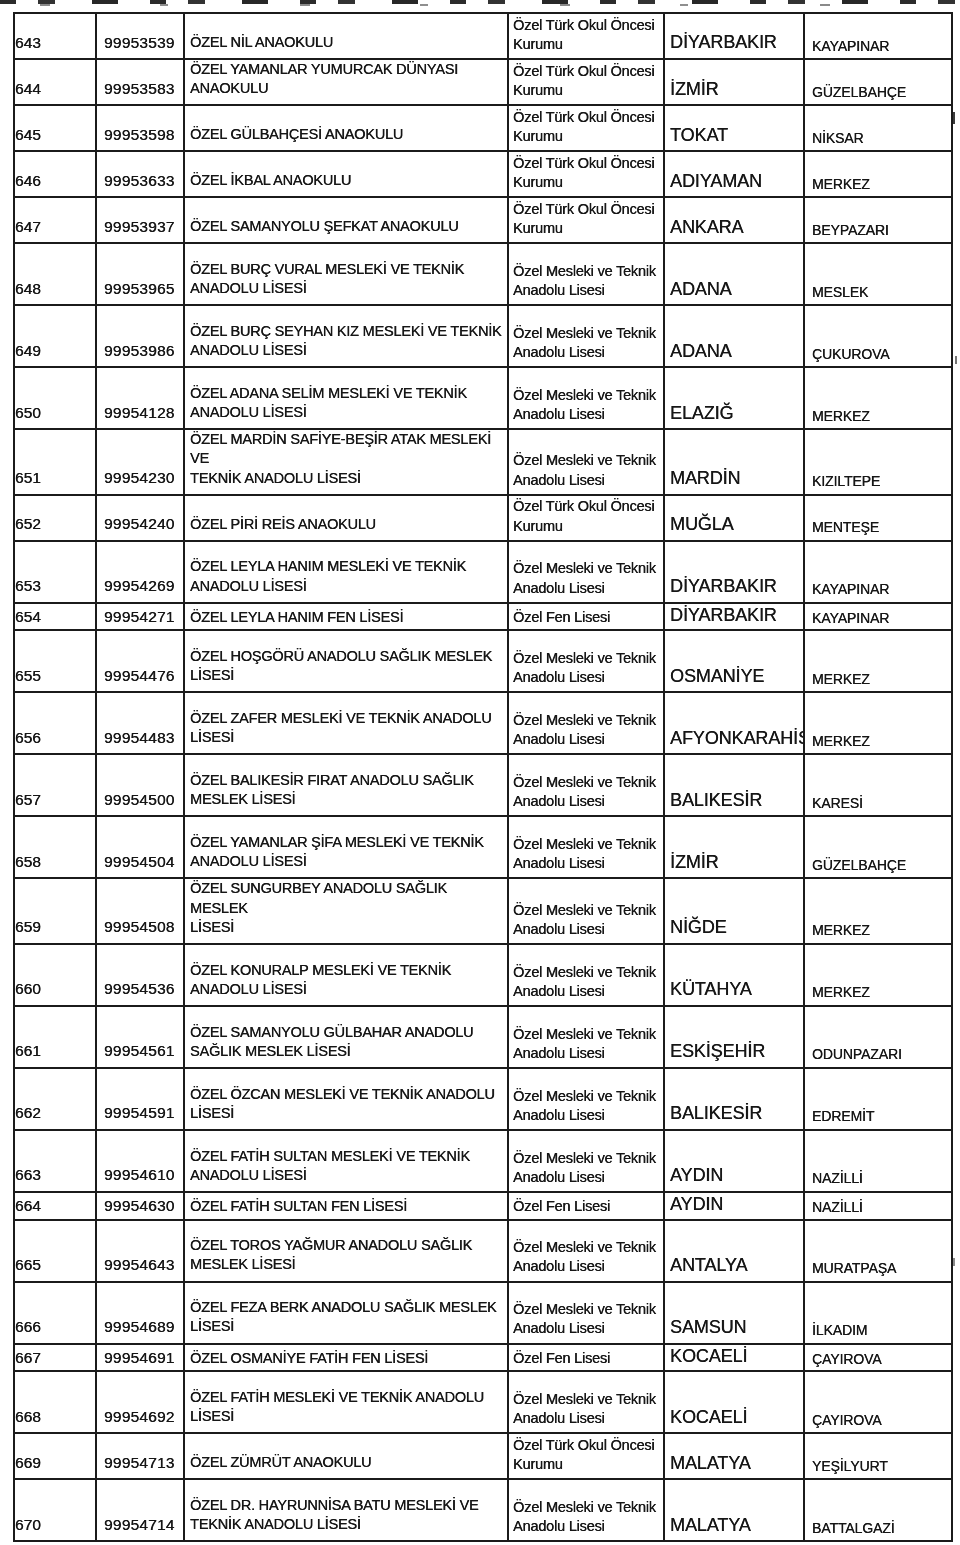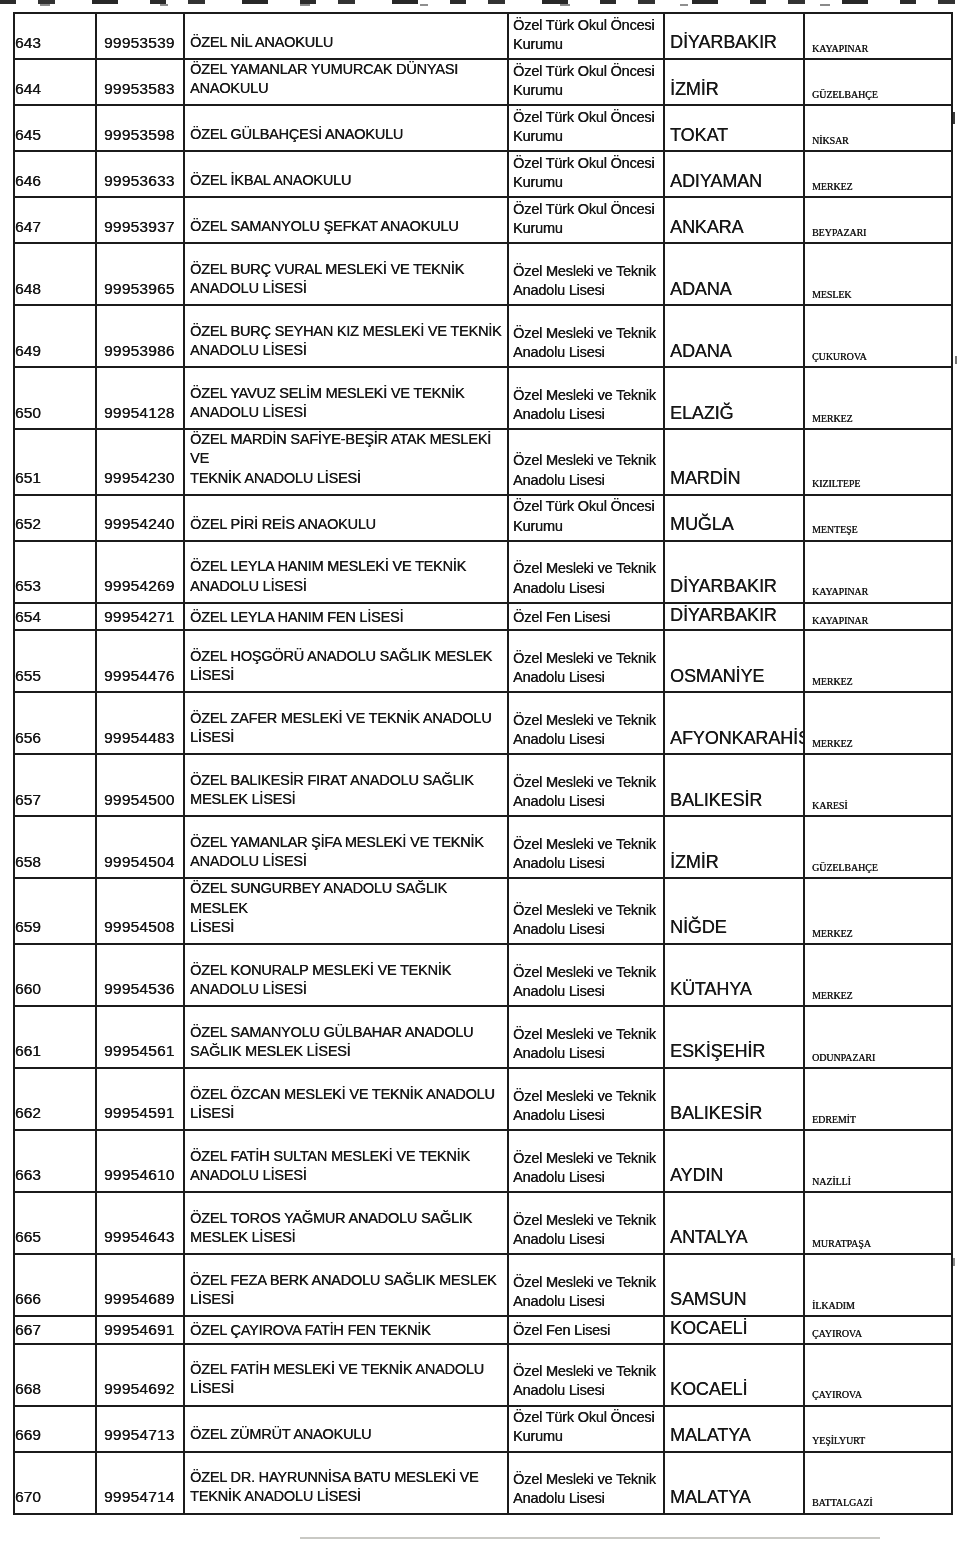--- a/index.html
+++ b/index.html
@@ -51,21 +51,21 @@
   }
   tr.row-okuloncesi { height: 46px; }
   tr.row-meslek     { height: 62px; }
   tr.row-fen        { height: 23px; }
 
   td.col-no   { text-align: left; font-size: 15.5px; padding-bottom: 5px; }
   td.col-code { font-size: 15.5px; padding: 0 0 5px 7px; letter-spacing: .2px; }
   td.col-name { font-size: 14.5px; padding: 0 0 6px 5px; letter-spacing: -0.2px; }
   td.col-type { font-size: 14.5px; padding: 0 0 4px 4px; letter-spacing: -0.2px; }
   td.col-prov { font-size: 18px; padding: 0 8px 3px 5px; letter-spacing: -0.1px; }
-  td.col-dist { font-size: 10px; padding: 0 0 3px 7px; letter-spacing: -0.1px; font-family: Liberation Serif, serif; }
+  td.col-dist { font-size: 14px; padding: 0 0 3px 7px; letter-spacing: -0.1px; }
 
   tr.row-fen td { padding-bottom: 2px; }
   tr.row-okuloncesi td.col-name { }
 </style>
 </head>
 <body>
 
 <div class="scan-edge-top"></div>
 <div class="scan-edge-top2"></div>
 <div class="artifact a1"></div>
@@ -145,21 +145,21 @@
         <td class="col-name">ÖZEL BURÇ SEYHAN KIZ MESLEKİ VE TEKNİK
 ANADOLU LİSESİ</td>
         <td class="col-type">Özel Mesleki ve Teknik
 Anadolu Lisesi</td>
         <td class="col-prov">ADANA</td>
         <td class="col-dist">ÇUKUROVA</td>
       </tr>
       <tr class="row-meslek">
         <td class="col-no">650</td>
         <td class="col-code">99954128</td>
-        <td class="col-name">ÖZEL YAVUZ SELİM MESLEKİ VE TEKNİK
+        <td class="col-name">ÖZEL ADANA SELİM MESLEKİ VE TEKNİK
 ANADOLU LİSESİ</td>
         <td class="col-type">Özel Mesleki ve Teknik
 Anadolu Lisesi</td>
         <td class="col-prov">ELAZIĞ</td>
         <td class="col-dist">MERKEZ</td>
       </tr>
       <tr class="row-meslek">
         <td class="col-no">651</td>
         <td class="col-code">99954230</td>
         <td class="col-name">ÖZEL MARDİN SAFİYE-BEŞİR ATAK MESLEKİ VE
@@ -279,20 +279,28 @@
       <tr class="row-meslek">
         <td class="col-no">663</td>
         <td class="col-code">99954610</td>
         <td class="col-name">ÖZEL FATİH SULTAN MESLEKİ VE TEKNİK
 ANADOLU LİSESİ</td>
         <td class="col-type">Özel Mesleki ve Teknik
 Anadolu Lisesi</td>
         <td class="col-prov">AYDIN</td>
         <td class="col-dist">NAZİLLİ</td>
       </tr>
+      <tr class="row-fen">
+        <td class="col-no">664</td>
+        <td class="col-code">99954630</td>
+        <td class="col-name">ÖZEL FATİH SULTAN FEN LİSESİ</td>
+        <td class="col-type">Özel Fen Lisesi</td>
+        <td class="col-prov">AYDIN</td>
+        <td class="col-dist">NAZİLLİ</td>
+      </tr>
       <tr class="row-meslek">
         <td class="col-no">665</td>
         <td class="col-code">99954643</td>
         <td class="col-name">ÖZEL TOROS YAĞMUR ANADOLU SAĞLIK
 MESLEK LİSESİ</td>
         <td class="col-type">Özel Mesleki ve Teknik
 Anadolu Lisesi</td>
         <td class="col-prov">ANTALYA</td>
         <td class="col-dist">MURATPAŞA</td>
       </tr>
@@ -302,21 +310,21 @@
         <td class="col-name">ÖZEL FEZA BERK ANADOLU SAĞLIK MESLEK
 LİSESİ</td>
         <td class="col-type">Özel Mesleki ve Teknik
 Anadolu Lisesi</td>
         <td class="col-prov">SAMSUN</td>
         <td class="col-dist">İLKADIM</td>
       </tr>
       <tr class="row-fen">
         <td class="col-no">667</td>
         <td class="col-code">99954691</td>
-        <td class="col-name">ÖZEL ÇAYIROVA FATİH FEN TEKNİK</td>
+        <td class="col-name">ÖZEL OSMANİYE FATİH FEN LİSESİ</td>
         <td class="col-type">Özel Fen Lisesi</td>
         <td class="col-prov">KOCAELİ</td>
         <td class="col-dist">ÇAYIROVA</td>
       </tr>
       <tr class="row-meslek">
         <td class="col-no">668</td>
         <td class="col-code">99954692</td>
         <td class="col-name">ÖZEL FATİH MESLEKİ VE TEKNİK ANADOLU
 LİSESİ</td>
         <td class="col-type">Özel Mesleki ve Teknik

